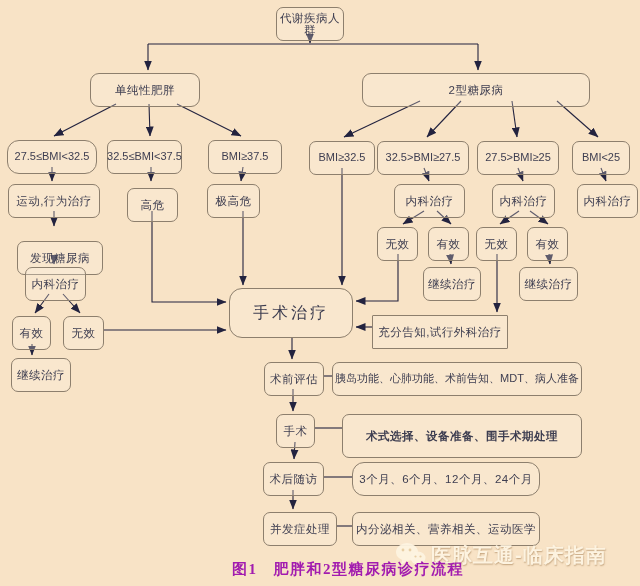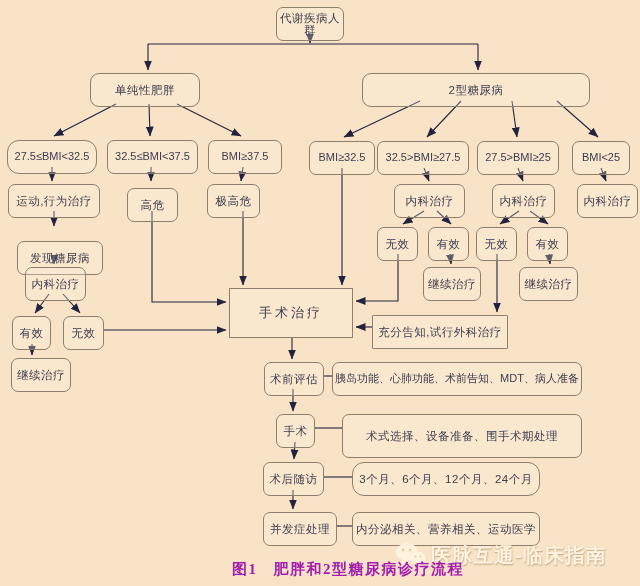--- a/index.html
+++ b/index.html
@@ -4,21 +4,21 @@
 <style>
   html,body{margin:0;padding:0;}
   .stage{position:relative;width:640px;height:586px;background:#f8e3c6;overflow:hidden;
          font-family:"Liberation Sans",sans-serif;}
   .connectors{position:absolute;left:0;top:0;}
   .c{stroke:#23233f;stroke-width:1.1;fill:none;}
   .node{position:absolute;box-sizing:border-box;border:1.4px solid #8d7f6d;border-radius:7px;
         display:flex;align-items:center;justify-content:center;text-align:center;
         font-size:11.5px;line-height:1.05;color:#3d3d50;letter-spacing:0.5px;
         background:rgba(252,242,226,0.28);padding:16px 2px;}
-  .node.big{font-size:13px;border-radius:0;letter-spacing:3px;}
+  .node.big{font-size:16px;border-radius:13px;letter-spacing:3px;}
   .node.rect{border-radius:1px;}
   .node.tight{font-size:11px;letter-spacing:0;}
   .caption{position:absolute;left:232px;top:560px;font-family:"Liberation Serif",serif;
            font-weight:bold;font-size:15px;color:#a21caf;letter-spacing:1.5px;white-space:nowrap;}
   .caption .fig{margin-right:16px;}
   .watermark{position:absolute;left:394px;top:541px;display:flex;align-items:flex-end;gap:5px;
              font-size:20px;font-weight:bold;letter-spacing:1px;color:#fdf3e0;
              text-shadow:0.5px 1px 1.5px rgba(176,142,100,0.75);white-space:nowrap;}
   .wm-icon{flex:0 0 auto;}
 </style>
@@ -86,21 +86,21 @@
     <path class="c" d="M293,490 V509" marker-end="url(#arw)"></path>
     <path class="c" d="M337,526 H352"></path>
   </svg>
 
   <div class="node" style="left:276px;top:7px;width:68px;height:26px;">代谢疾病人群</div>
 
   <div class="node" style="left:90px;top:73px;width:110px;height:30px;border-radius:9px;">单纯性肥胖</div>
   <div class="node" style="left:362px;top:73px;width:228px;height:28px;border-radius:9px;">2型糖尿病</div>
 
   <div class="node tight" style="left:7px;top:140px;width:90px;height:27px;border-radius:12px;">27.5≤BMI&lt;32.5</div>
-  <div class="node tight" style="left:107px;top:140px;width:91px;height:27px;">32.5≤BMI&lt;37.5</div>
+  <div class="node tight" style="left:107px;top:140px;width:75px;height:27px;">32.5≤BMI&lt;37.5</div>
   <div class="node tight" style="left:208px;top:140px;width:74px;height:27px;">BMI≥37.5</div>
   <div class="node tight" style="left:309px;top:141px;width:66px;height:27px;">BMI≥32.5</div>
   <div class="node tight" style="left:377px;top:141px;width:92px;height:27px;">32.5&gt;BMI≥27.5</div>
   <div class="node tight" style="left:477px;top:141px;width:82px;height:27px;">27.5&gt;BMI≥25</div>
   <div class="node tight" style="left:572px;top:141px;width:58px;height:27px;">BMI&lt;25</div>
 
   <div class="node" style="left:8px;top:184px;width:92px;height:27px;">运动,行为治疗</div>
   <div class="node" style="left:127px;top:188px;width:51px;height:27px;">高危</div>
   <div class="node" style="left:207px;top:184px;width:53px;height:27px;">极高危</div>
   <div class="node" style="left:394px;top:184px;width:71px;height:27px;">内科治疗</div>
@@ -120,21 +120,21 @@
   <div class="node" style="left:12px;top:316px;width:39px;height:28px;">有效</div>
   <div class="node" style="left:63px;top:316px;width:41px;height:28px;">无效</div>
   <div class="node big" style="left:229px;top:288px;width:124px;height:50px;">手术治疗</div>
   <div class="node rect" style="left:372px;top:315px;width:136px;height:23px;">充分告知,试行外科治疗</div>
 
   <div class="node" style="left:11px;top:358px;width:60px;height:28px;">继续治疗</div>
   <div class="node" style="left:264px;top:362px;width:60px;height:27px;">术前评估</div>
   <div class="node tight" style="left:332px;top:362px;width:250px;height:27px;">胰岛功能、心肺功能、术前告知、MDT、病人准备</div>
 
   <div class="node" style="left:276px;top:414px;width:39px;height:28px;">手术</div>
-  <div class="node" style="left:342px;top:414px;width:240px;height:44px;">术式选择、设备准备、围手术期处理</div>
+  <div class="node" style="left:342px;top:414px;width:240px;height:44px;font-weight:bold;">术式选择、设备准备、围手术期处理</div>
 
   <div class="node" style="left:263px;top:462px;width:61px;height:28px;">术后随访</div>
   <div class="node" style="left:352px;top:462px;width:188px;height:28px;border-radius:12px;">3个月、6个月、12个月、24个月</div>
 
   <div class="node" style="left:263px;top:512px;width:74px;height:27px;">并发症处理</div>
   <div class="node" style="left:352px;top:512px;width:188px;height:27px;">内分泌相关、营养相关、运动医学</div>
 
   <div class="watermark">
     <svg class="wm-icon" width="32" height="28" viewBox="0 0 32 28">
       <ellipse cx="13" cy="11" rx="11" ry="9" fill="#fdf3e0" opacity="0.95"></ellipse>

